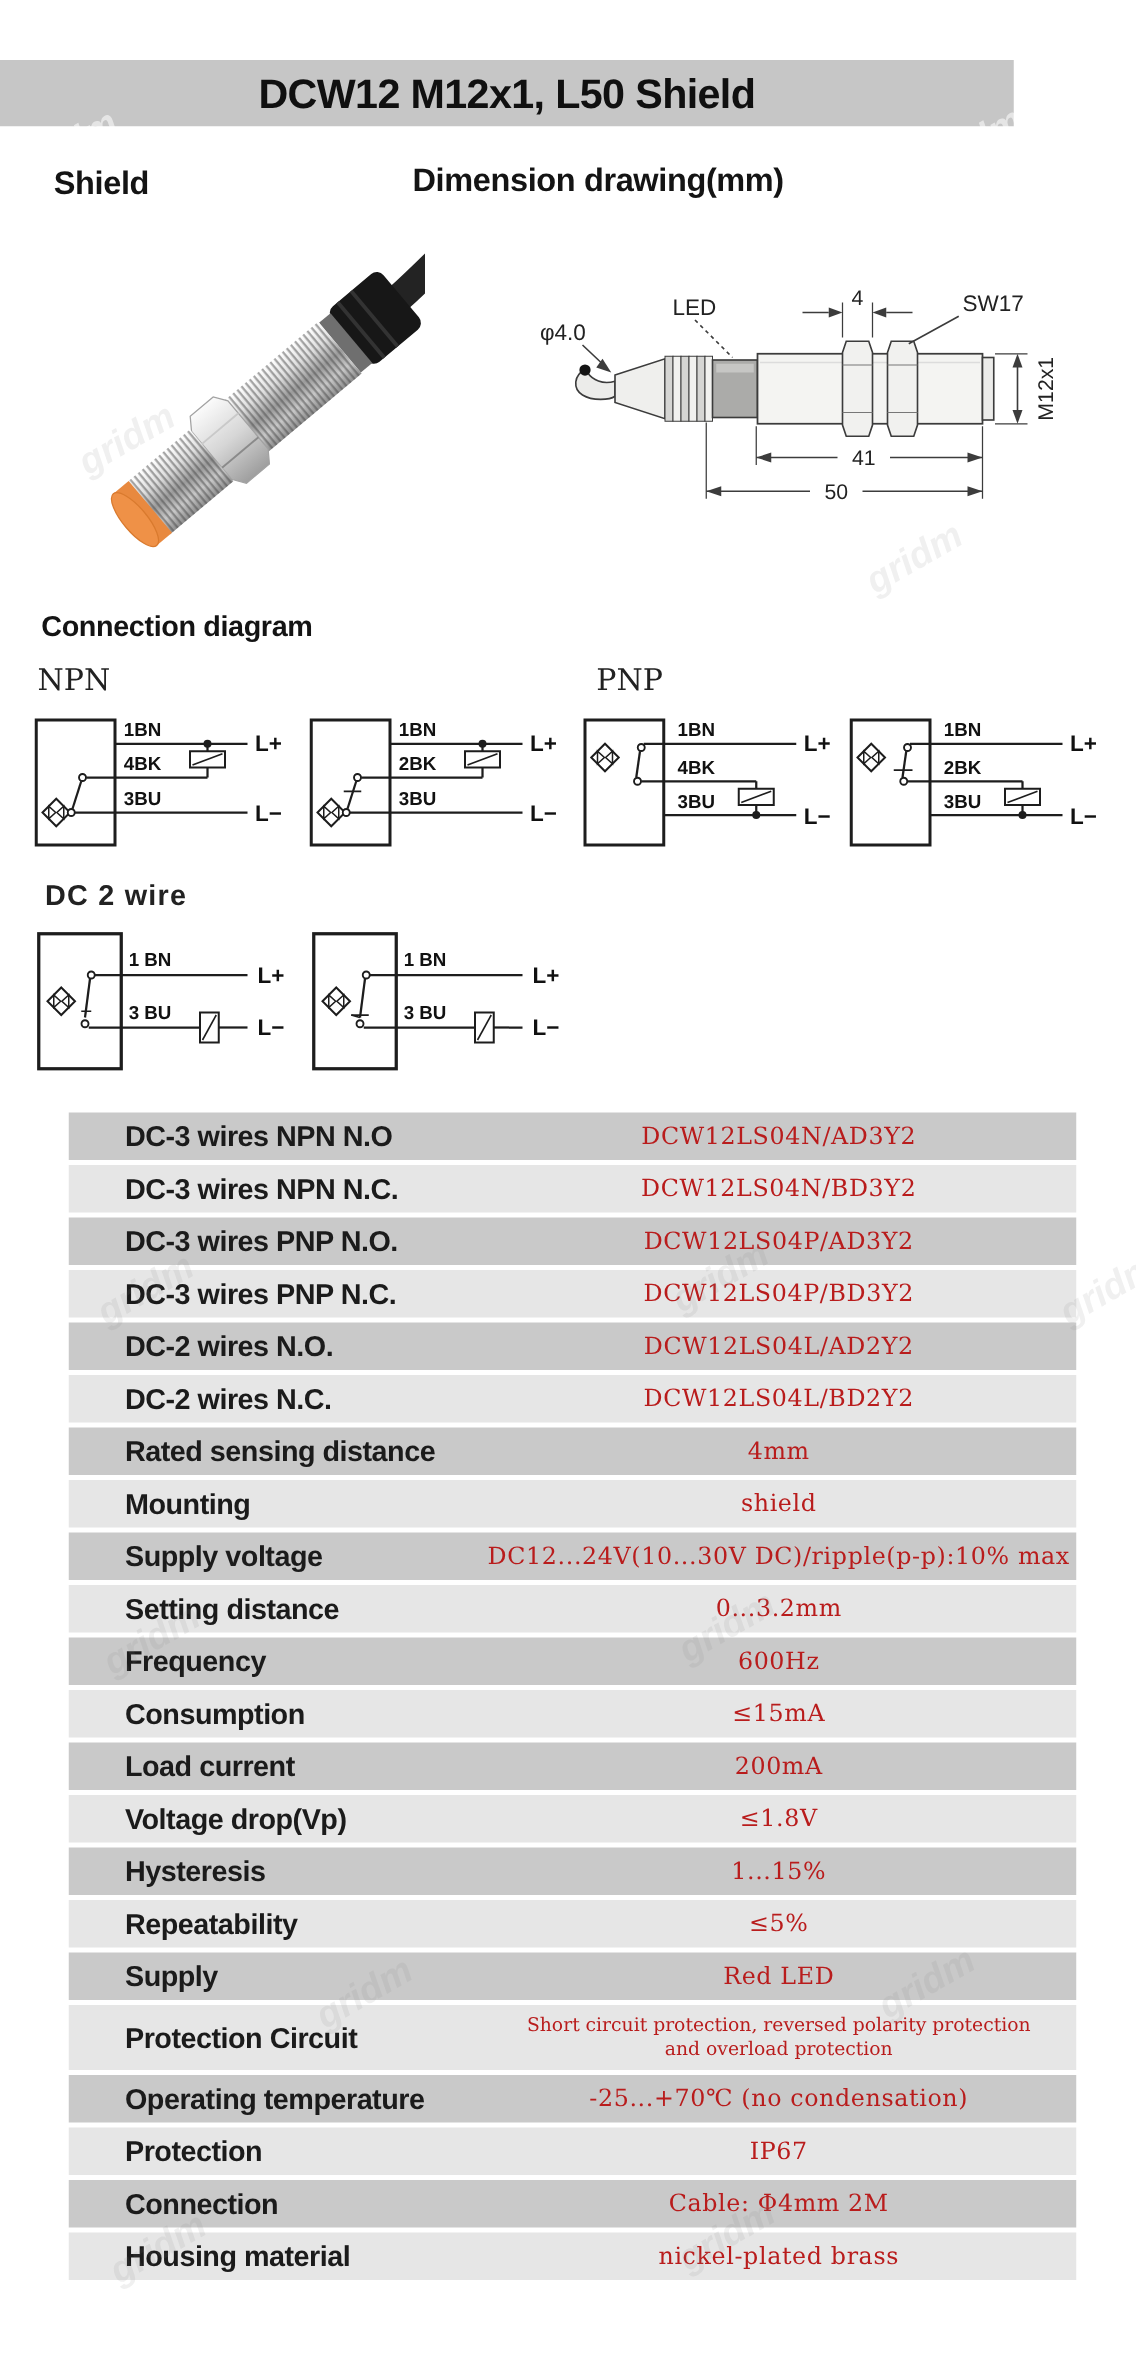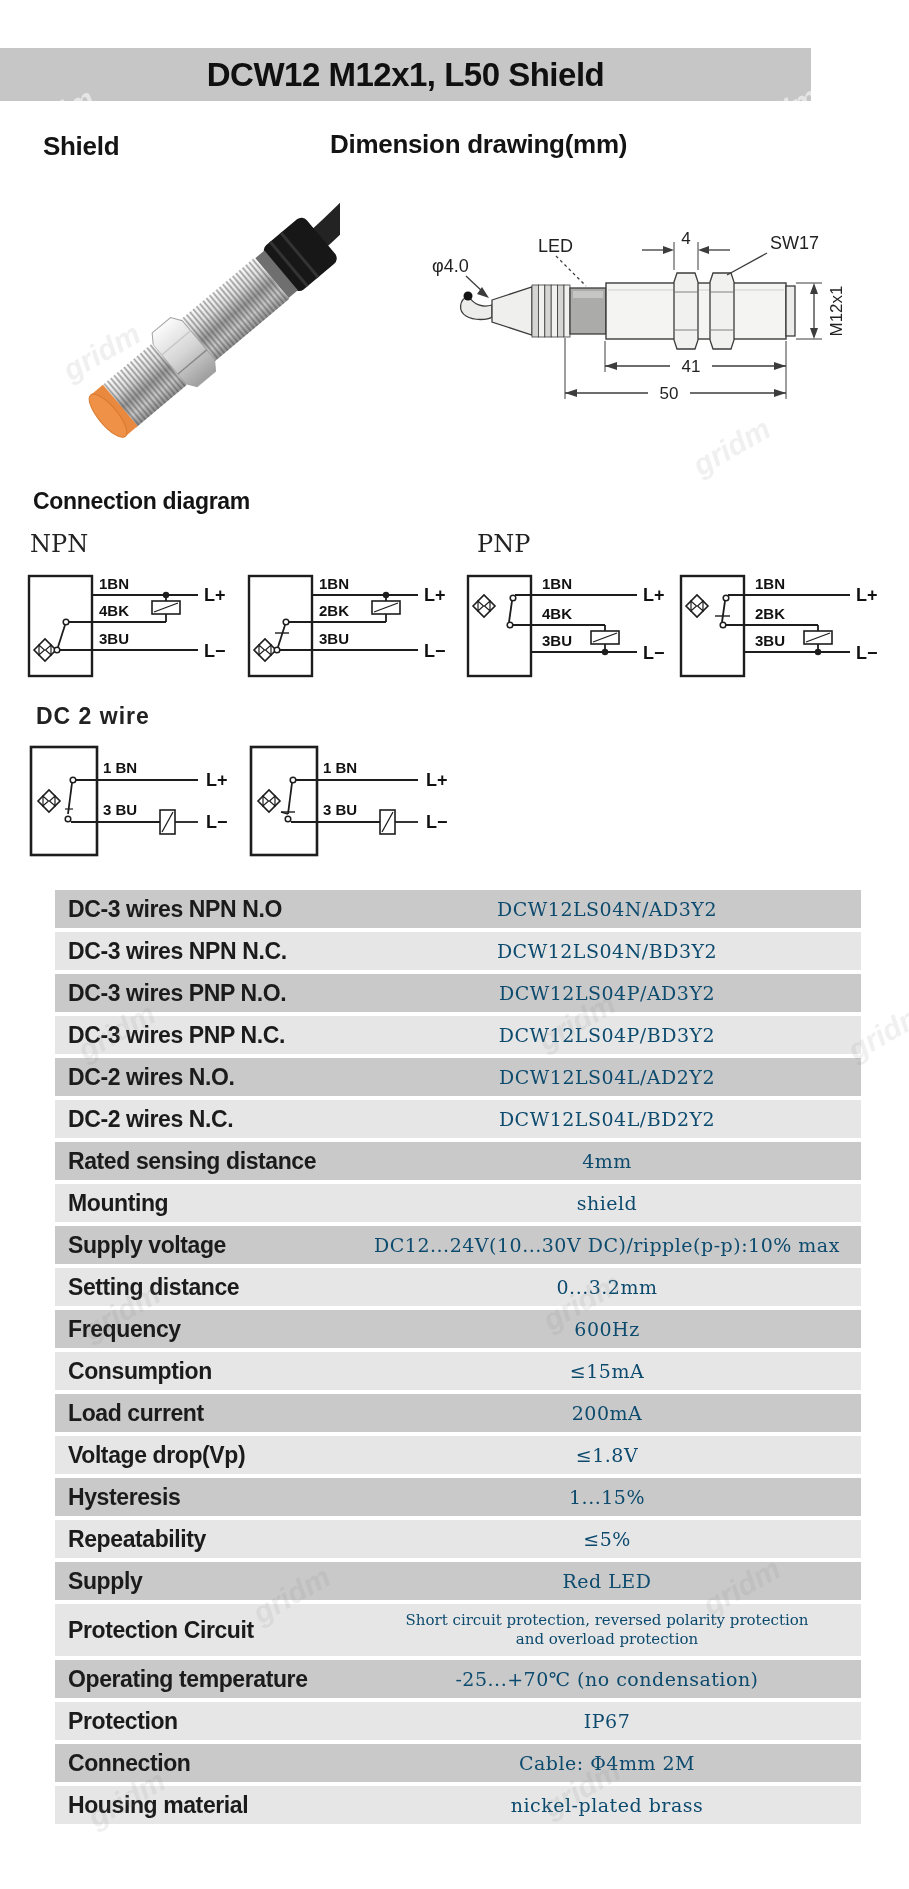--- a/index.html
+++ b/index.html
@@ -12,26 +12,26 @@
   .title-bar h1{margin:0;font-size:33px;font-weight:bold;letter-spacing:-0.5px;color:#101010;}
   
   .sec-head{position:absolute;font-weight:bold;font-size:26px;color:#141414;letter-spacing:-0.3px;}
   
   .grp-label{position:absolute;font-family:"DejaVu Serif","Liberation Serif",serif;font-size:24px;color:#222;}
   .mono-label{position:absolute;font-family:Liberation Sans, sans-serif;font-size:23px;font-weight:bold;color:#222;letter-spacing:1px;}
   
   .diag{position:absolute;width:210px;height:125px;}
   
   .spec-table{position:absolute;left:55px;top:890px;width:806px;}
-  .spec-row{display:flex;align-items:center;height:38px;margin-bottom:4px;}
+  .spec-row{display:flex;align-items:center;height:38px;margin-bottom:4px;padding-left:32px;}
   .spec-row.dark{background:#c9c9c9;}
   .spec-row.light{background:#e6e6e6;}
   .spec-row.tall{height:52px;}
   .spec-label{width:285px;padding-left:13px;font-size:23px;font-weight:bold;letter-spacing:-0.4px;color:#1b1b1b;white-space:nowrap;}
-  .spec-value{flex:1;text-align:center;font-family:"DejaVu Serif","Liberation Serif",serif;font-size:19px;color:#0c4a6e;letter-spacing:0.5px;}
+  .spec-value{flex:1;text-align:center;font-family:"DejaVu Serif","Liberation Serif",serif;font-size:19px;color:#b91c1c;letter-spacing:0.5px;}
   .spec-value.twoline{font-size:15px;line-height:1.25;letter-spacing:0;}
   
   .wm{position:absolute;font-size:30px;font-weight:bold;font-style:italic;
       transform:rotate(-30deg);pointer-events:none;white-space:nowrap;}
   .wm.gray{color:rgba(130,130,130,0.12);}
   .wm.white{color:rgba(255,255,255,0.55);}
   svg text{font-family:"Liberation Sans",sans-serif;}
 </style>
 </head>
 <body>

